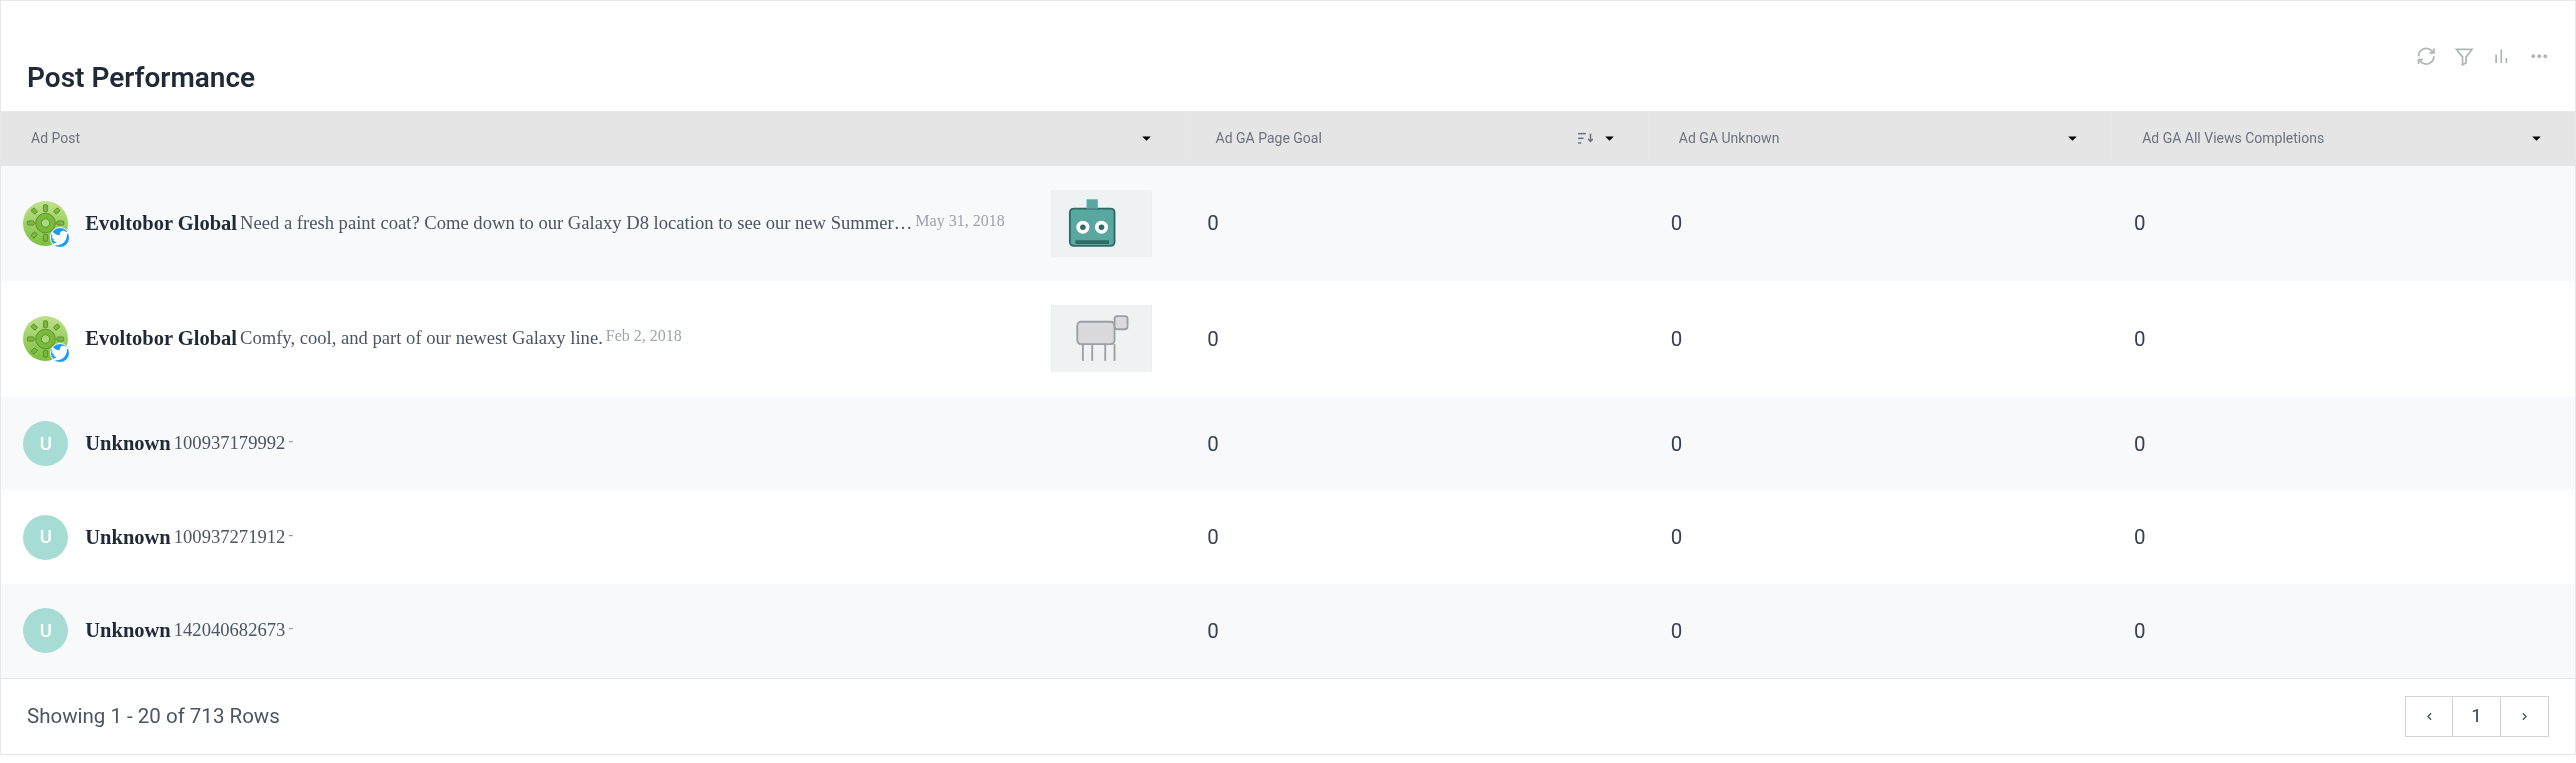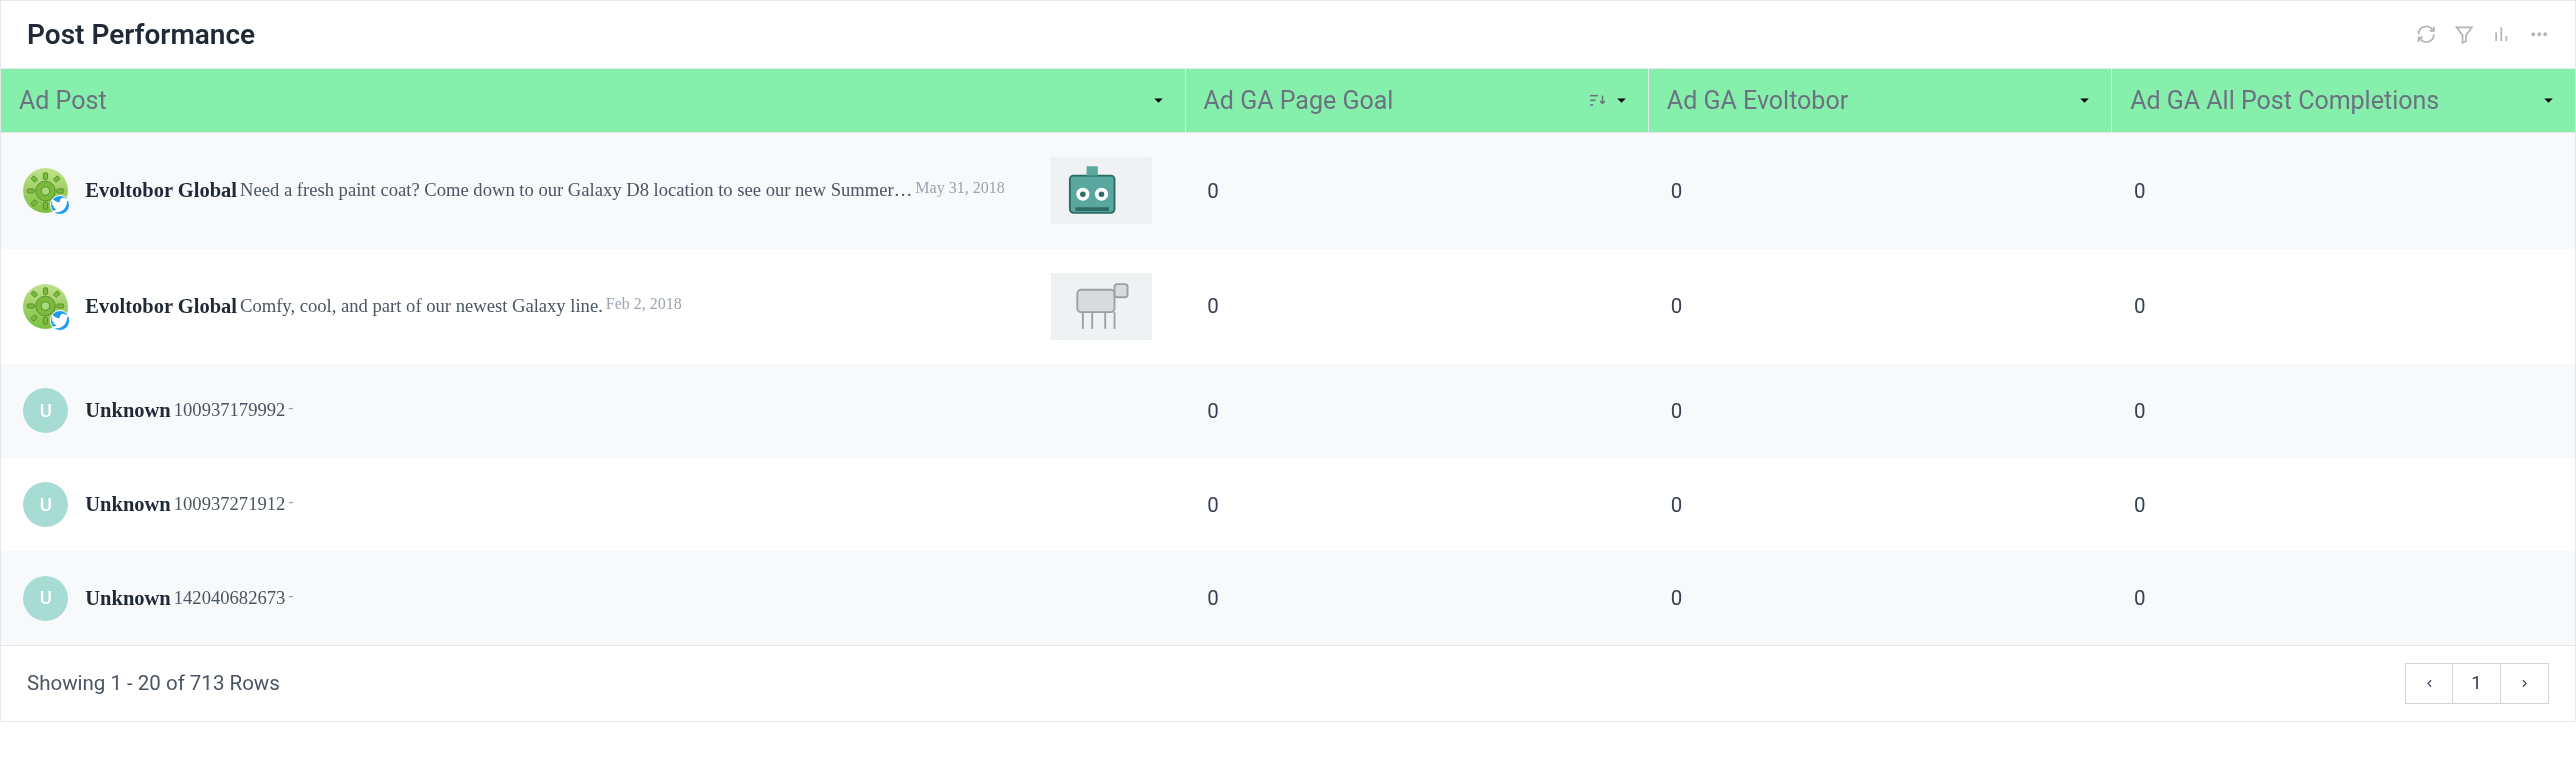--- a/index.html
+++ b/index.html
@@ -17,20 +17,21 @@
       display: flex;
       align-items: center;
       justify-content: space-between;
       padding: 17px 26px 17px 26px;
       border-bottom: 0.9px solid #e5e7eb;
     }
     .panel-title {
       font-size: 28px;
       font-weight: 600;
       color: #1f2937;
+      margin-top: 43px;
     }
     .panel-actions {
       display: flex;
       align-items: center;
       gap: 17px;
       color: #b0b3b8;
     }
     .panel-actions .icon-btn {
       width: 20.5px;
       height: 20.5px;
@@ -41,26 +42,26 @@
     }
     .panel-actions svg { stroke: #b0b3b8; fill: none; }
 
     .table {
       width: 100%;
       border-collapse: collapse;
     }
     .thead-row th {
       text-align: left;
       font-weight: 400;
-      font-size: 25px;
+      font-size: 14px;
       color: #6b7280;
-      padding: 17px 18px;
+      padding: 17px 30px;
       border-right: 0.9px solid #e5e7eb;
       border-bottom: 0.9px solid #e5e7eb;
-      background: #86efac;
+      background: #e5e5e5;
     }
     .thead-row th:last-child { border-right: none; }
     .th-inner {
       display: flex;
       align-items: center;
       justify-content: space-between;
       gap: 11.2px;
     }
     .th-sort-icons {
       display: flex;
@@ -235,31 +236,31 @@
                   <line x1="20" y1="6" x2="20" y2="16"></line>
                 </svg>
               <svg class="chev" viewBox="0 0 24 24" stroke-width="2">
                   <polyline points="6 9 12 15 18 9"></polyline>
                 </svg>
             </span>
           </div>
         </th>
         <th>
           <div class="th-inner">
-            <span>Ad GA Evoltobor</span>
+            <span>Ad GA Unknown</span>
             <span class="th-sort-icons">
               <svg class="chev" viewBox="0 0 24 24" stroke-width="2">
                   <polyline points="6 9 12 15 18 9"></polyline>
                 </svg>
             </span>
           </div>
         </th>
         <th>
           <div class="th-inner">
-            <span>Ad GA All Post Completions</span>
+            <span>Ad GA All Views Completions</span>
             <span class="th-sort-icons">
               <svg class="chev" viewBox="0 0 24 24" stroke-width="2">
                   <polyline points="6 9 12 15 18 9"></polyline>
                 </svg>
             </span>
           </div>
         </th>
       </tr>
     </thead>
     <tbody id="table-body">

